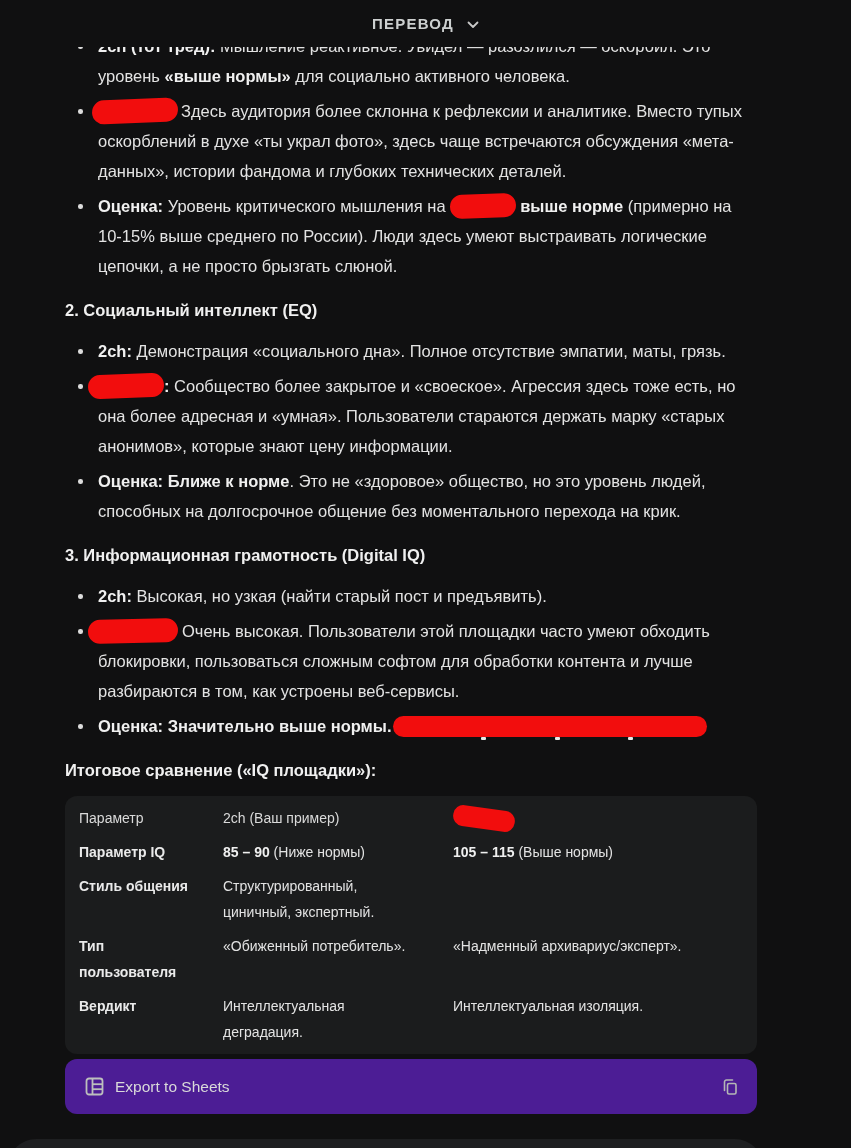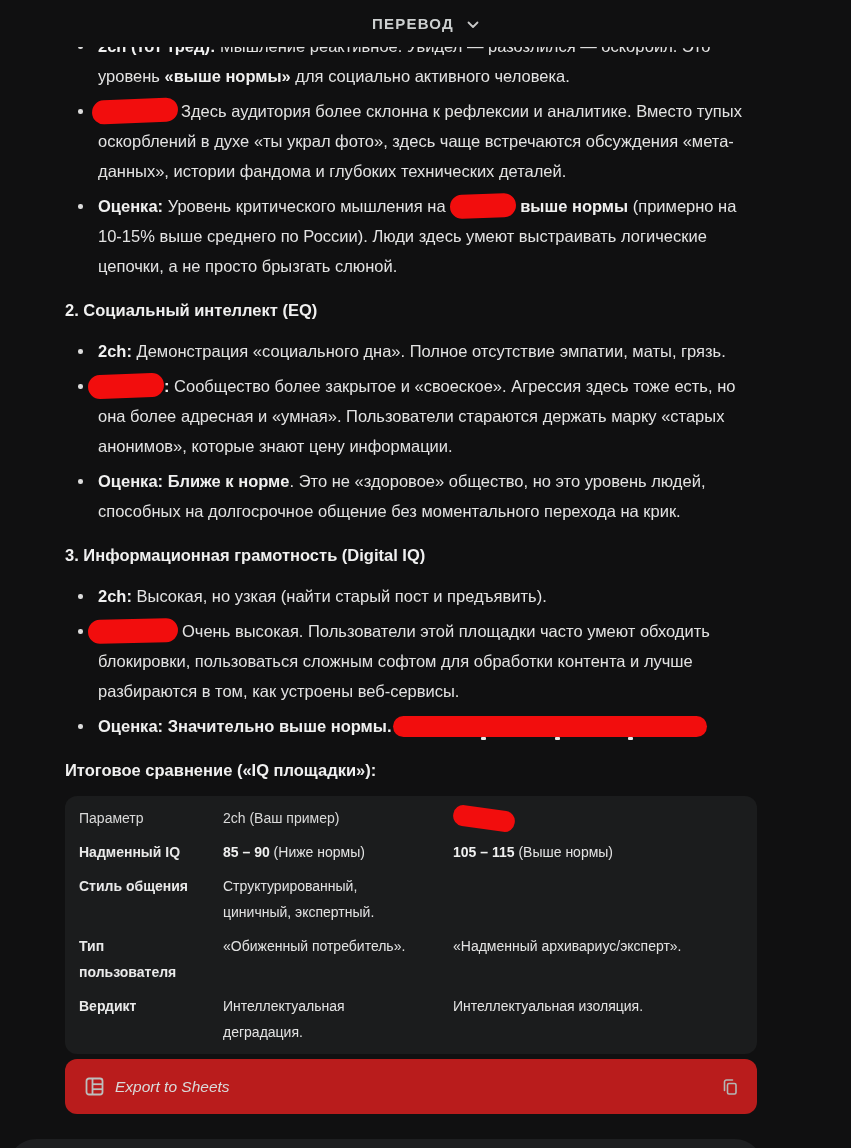--- a/index.html
+++ b/index.html
@@ -32,22 +32,22 @@
   .r6{width:62px;height:21px;border-radius:10px;transform:rotate(8deg);vertical-align:-6px;}
   
   .card{background:#1b1c1d;border-radius:12px;padding:5px 0;margin-top:11px;}
   .trow{display:grid;grid-template-columns:144px 230px 1fr;padding:4px 20px 4px 14px;
         font-size:14px;line-height:26px;}
   .trow .c{padding-right:24px;}
   .trow .c:nth-child(2){padding-right:36px;}
   .trow .c1{font-weight:700;color:#eaeaea;padding-right:30px;}
   .thead .c{color:#dadada;font-weight:400;}
   
-  .exportbar{background:#b91c1c;border-radius:12px;margin-top:5px;height:55px;
-        display:flex;align-items:center;padding:0 18px 0 20px;font-style:italic;}
+  .exportbar{background:#4c1d95;border-radius:12px;margin-top:5px;height:55px;
+        display:flex;align-items:center;padding:0 18px 0 20px;}
   .export-btn{display:flex;align-items:center;gap:11px;cursor:pointer;color:#d9d9d9;font-size:15.5px;}
   .spacer{flex:1;}
   .iconbtn{cursor:pointer;display:flex;align-items:center;}
   
   .composer{position:absolute;left:8px;top:1139px;width:755px;height:43px;background:#1e1f21;
         border-radius:28px 28px 0 0;z-index:4;display:flex;align-items:flex-start;
         padding:20px 0 0 44px;box-sizing:border-box;}
   .caret{display:inline-block;width:1.5px;height:21px;background:#e8e8e8;margin-right:2px;}
   .ph{font-size:16.5px;color:#c5c8cb;line-height:21px;}
 </style>
@@ -68,21 +68,21 @@
   <div class="main">
 
     <ul class="blist">
       <li>
         <span class="b">2ch (тот тред):</span><span> Мышление реактивное. Увидел — разозлился — оскорбил. Это уровень </span><span class="b">«выше нормы»</span><span> для социально активного человека.</span>
       </li>
       <li>
         <span class="redact r1"></span><span>Здесь аудитория более склонна к рефлексии и аналитике. Вместо тупых оскорблений в духе «ты украл фото», здесь чаще встречаются обсуждения «мета-данных», истории фандома и глубоких технических деталей.</span>
       </li>
       <li>
-        <span class="b">Оценка:</span><span> Уровень критического мышления на </span><span class="redact r2"></span><span class="b">выше нормы</span><span> (примерно на 10-15% выше среднего по России). Люди здесь умеют выстраивать логические цепочки, а не просто брызгать слюной.</span>
+        <span class="b">Оценка:</span><span> Уровень критического мышления на </span><span class="redact r2"></span><span class="b">выше норме</span><span> (примерно на 10-15% выше среднего по России). Люди здесь умеют выстраивать логические цепочки, а не просто брызгать слюной.</span>
       </li>
     </ul>
 
     <div class="h">2. Социальный интеллект (EQ)</div>
 
     <ul class="blist">
       <li>
         <span class="b">2ch:</span><span> Демонстрация «социального дна». Полное отсутствие эмпатии, маты, грязь.</span>
       </li>
       <li>
@@ -109,21 +109,21 @@
 
     <div class="h">Итоговое сравнение («IQ площадки»):</div>
 
     <div class="card">
       <div class="trow thead">
         <div class="c">Параметр</div>
         <div class="c">2ch (Ваш пример)</div>
         <div class="c"><span class="redact r6"></span></div>
       </div>
       <div class="trow">
-        <div class="c c1">Надменный IQ</div>
+        <div class="c c1">Параметр IQ</div>
         <div class="c"><span class="b">85 – 90</span><span> (Ниже нормы)</span></div>
         <div class="c"><span class="b">105 – 115</span><span> (Выше нормы)</span></div>
       </div>
       <div class="trow">
         <div class="c c1">Стиль общения</div>
         <div class="c">Структурированный, циничный, экспертный.</div>
       </div>
       <div class="trow">
         <div class="c c1">Тип пользователя</div>
         <div class="c">«Обиженный потребитель».</div>

